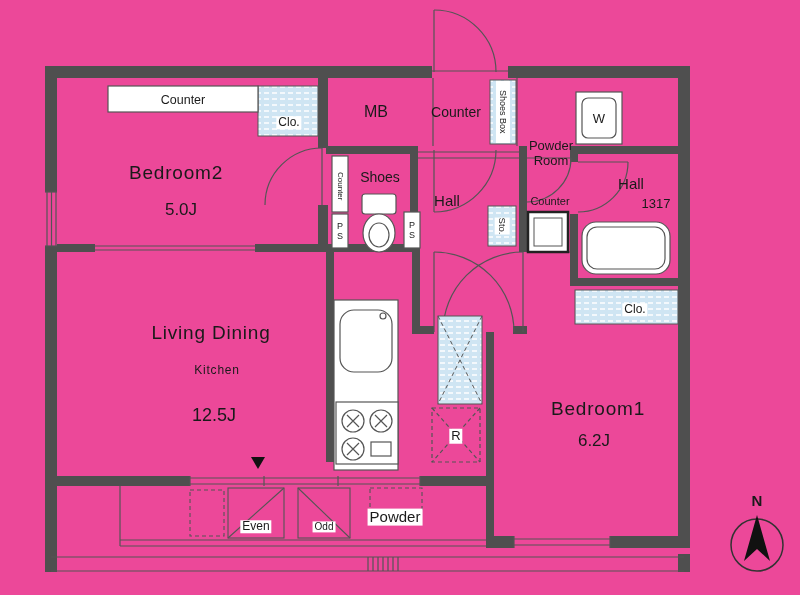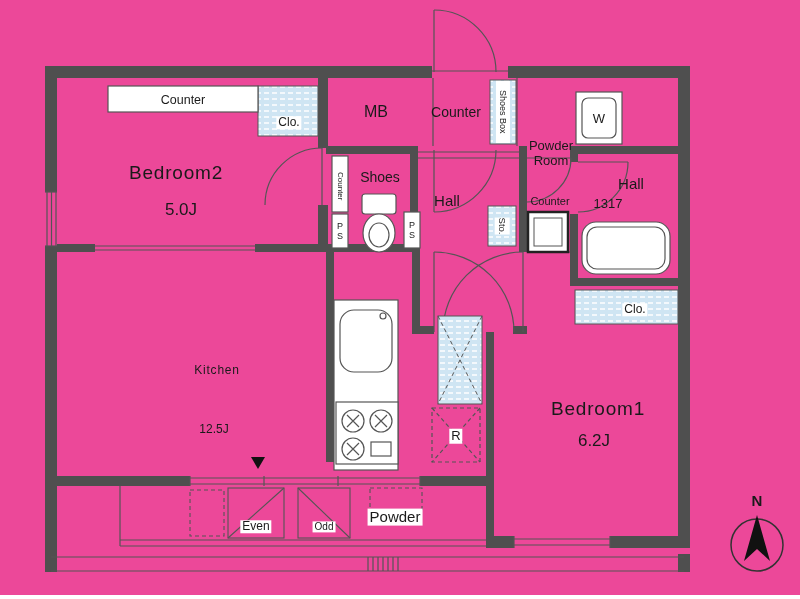--- a/index.html
+++ b/index.html
@@ -182,32 +182,33 @@
 
   <div class="label" style="left:376px;top:112px;font-size:16px">MB</div>
   <div class="label" style="left:456px;top:113px;font-size:14px">Counter</div>
   <div class="label vert chip" style="left:503px;top:112px;font-size:9px;height:62px">Shoes Box</div>
 
   <div class="label wrap" style="left:551px;top:154px;font-size:13px;width:54px">Powder Room</div>
   <div class="label" style="left:599px;top:119px;font-size:13px">W</div>
   <div class="label" style="left:550px;top:201px;font-size:11px">Counter</div>
 
   <div class="label" style="left:631px;top:184px;font-size:15px">Hall</div>
-  <div class="label" style="left:608px;top:204px;font-size:13px">1317</div>
+  <div class="label" style="left:656px;top:204px;font-size:13px">1317</div>
 
   <div class="label" style="left:380px;top:178px;font-size:14px">Shoes</div>
   <div class="label vert" style="left:340px;top:186px;font-size:8px;height:54px">Counter</div>
   <div class="label upright" style="left:340px;top:231px;font-size:9px">PS</div>
   <div class="label upright" style="left:412px;top:230px;font-size:9px">PS</div>
 
   <div class="label" style="left:447px;top:201px;font-size:15px">Hall</div>
   <div class="label vert chip" style="left:502px;top:226px;font-size:9.5px">Sto.</div>
 
+  <div class="label roomname" style="left:211px;top:333px;font-size:19px">Living Dining</div>
   <div class="label roomname" style="left:217px;top:371px;font-size:12px">Kitchen</div>
-  <div class="label" style="left:214px;top:430px;font-size:12px">12.5J</div>
+  <div class="label" style="left:214px;top:415px;font-size:18px">12.5J</div>
 
   <div class="label chip" style="left:456px;top:436px;font-size:13px">R</div>
 
   <div class="label roomname" style="left:598px;top:409px;font-size:19px">Bedroom1</div>
   <div class="label" style="left:594px;top:441px;font-size:17px">6.2J</div>
   <div class="label chip" style="left:635px;top:310px;font-size:12px">Clo.</div>
 
   <div class="label chip" style="left:395px;top:517px;font-size:15px">Powder</div>
   <div class="label chip" style="left:256px;top:527px;font-size:12px">Even</div>
   <div class="label chip" style="left:324px;top:527px;font-size:10px">Odd</div>

